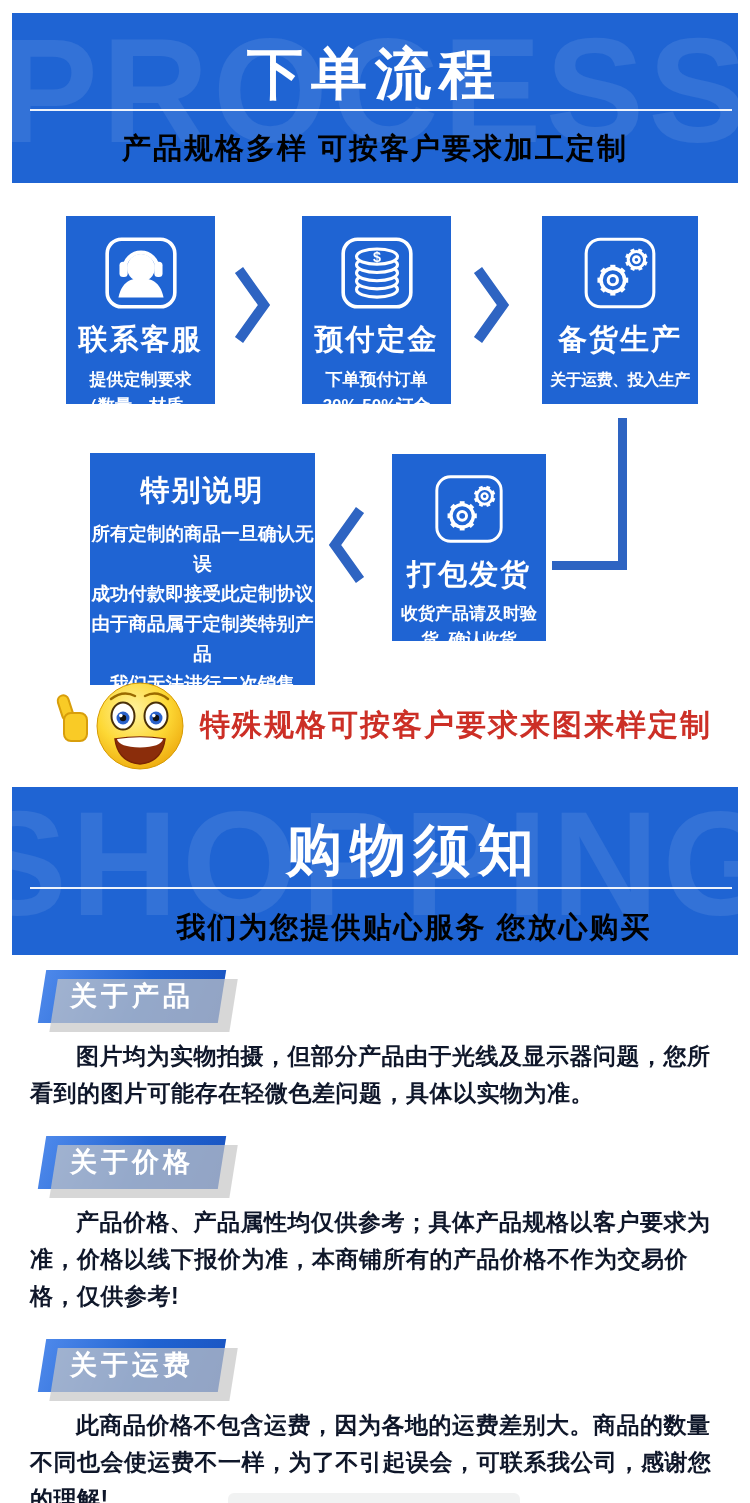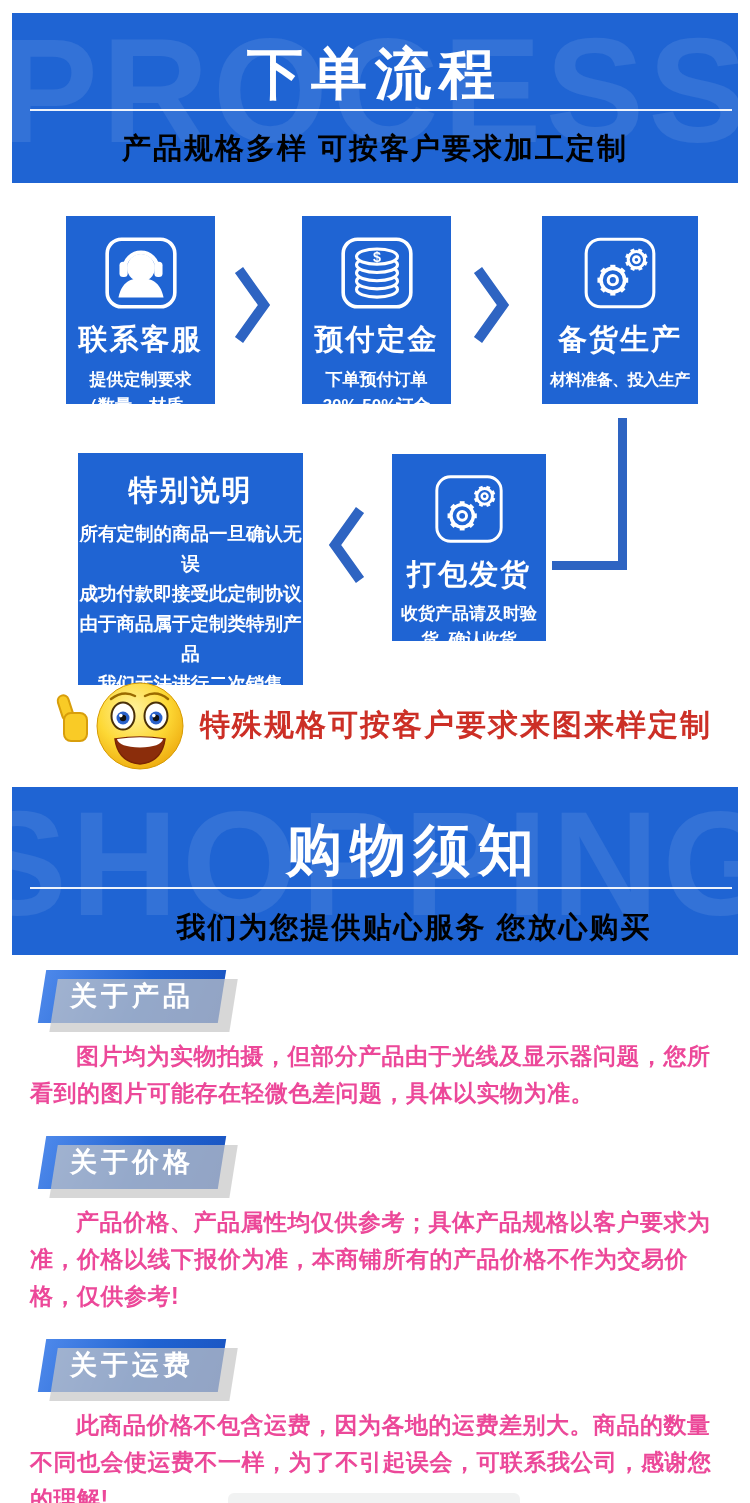--- a/index.html
+++ b/index.html
@@ -31,21 +31,21 @@
   
   .flow { position:relative; height:492px; }
   .step { position:absolute; background:#1f64d3; color:#fff; text-align:center; }
   .step-icon { margin-top:16px; }
   .step-title { font-size:29px; font-weight:800; letter-spacing:2px; margin-top:2px; }
   .step-desc { font-size:17px; font-weight:600; line-height:26px; margin-top:7px; white-space:pre-line; }
   .step--contact { left:66px;  top:33px;  width:149px; height:188px; }
   .step--deposit { left:302px; top:33px;  width:149px; height:188px; }
   .step--produce { left:542px; top:33px;  width:156px; height:188px; }
   .step--produce .step-desc { font-size:16px; letter-spacing:-0.5px; }
-  .step--special { left:78px;  top:270px; width:225px; height:232px; }
+  .step--special { left:90px;  top:270px; width:225px; height:232px; }
   .step--special .step-title { margin-top:18px; }
   .step--special .step-desc { font-size:18.5px; line-height:30px; margin-top:8px; }
   .step--pack    { left:392px; top:271px; width:154px; height:187px;font-family:Liberation Mono, monospace; }
   .arrow { position:absolute; }
   .arrow--1 { left:233px; top:82px; }
   .arrow--2 { left:472px; top:82px; }
   .arrow--3 { left:328px; top:322px; }
   .connector-v { position:absolute; left:618px; top:235px; width:9px; height:152px; background:#2e64c2; }
   .connector-h { position:absolute; left:552px; top:378px; width:75px; height:9px; background:#2e64c2; }
 
@@ -62,21 +62,21 @@
     background:linear-gradient(105deg,#4d88ea 0%, #2063d2 55%, #1a55c2 100%);
     padding:8px 28px 9px;
   }
   .notice-tab::before {
     content:""; position:absolute; z-index:-1; left:13px; top:9px;
     width:100%; height:100%; background:#c6c6c6; opacity:0.7;
   }
   .notice-tab-text { display:inline-block; transform:skewX(9deg); color:#fff; font-size:27px; font-weight:800; letter-spacing:4px; }
   .notice-body {
     margin:15px 28px 0 30px; font-size:23px; line-height:37px;
-    color:#ec4899; font-weight:600; text-indent:2em; letter-spacing:0.5px;
+    color:#0f172a; font-weight:600; text-indent:2em; letter-spacing:0.5px;
   }
 
   .next-peek { position:absolute; bottom:0; left:228px; width:292px; height:10px; background:#f1f2f2; border-radius:6px 6px 0 0; }
 </style>
 </head>
 <body>
 
 <div class="page">
 
   <section class="banner">
@@ -142,21 +142,21 @@
             <line x1="56" y1="16" x2="56" y2="38" transform="rotate(22 56 27)"></line>
             <line x1="56" y1="16" x2="56" y2="38" transform="rotate(67 56 27)"></line>
             <line x1="56" y1="16" x2="56" y2="38" transform="rotate(112 56 27)"></line>
             <line x1="56" y1="16" x2="56" y2="38" transform="rotate(157 56 27)"></line>
           </g>
           <circle cx="56" cy="27" r="8" stroke-width="3" fill="#1f64d3"></circle>
           <circle cx="56" cy="27" r="3" stroke-width="2.5"></circle>
         </g>
       </svg>
       <div class="step-title">备货生产</div>
-      <div class="step-desc">材料准备、投入生产</div>
+      <div class="step-desc">关于运费、投入生产</div>
     </div>
 
     <div class="connector-v"></div>
     <div class="connector-h"></div>
 
     <div class="step step--special">
       <div class="step-title">特别说明</div>
       <div class="step-desc">所有定制的商品一旦确认无误
 成功付款即接受此定制协议
 由于商品属于定制类特别产品

